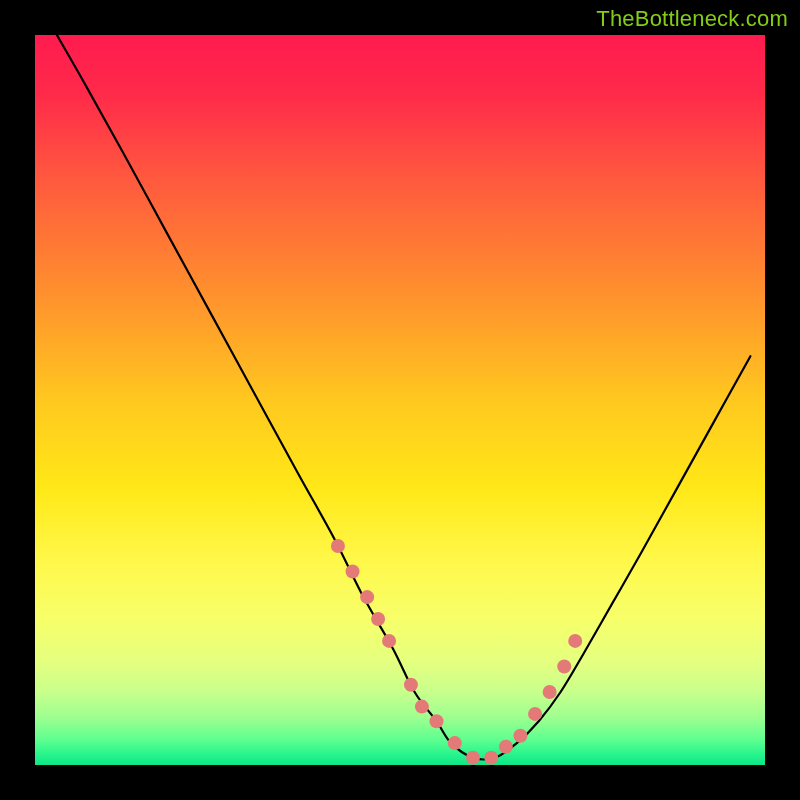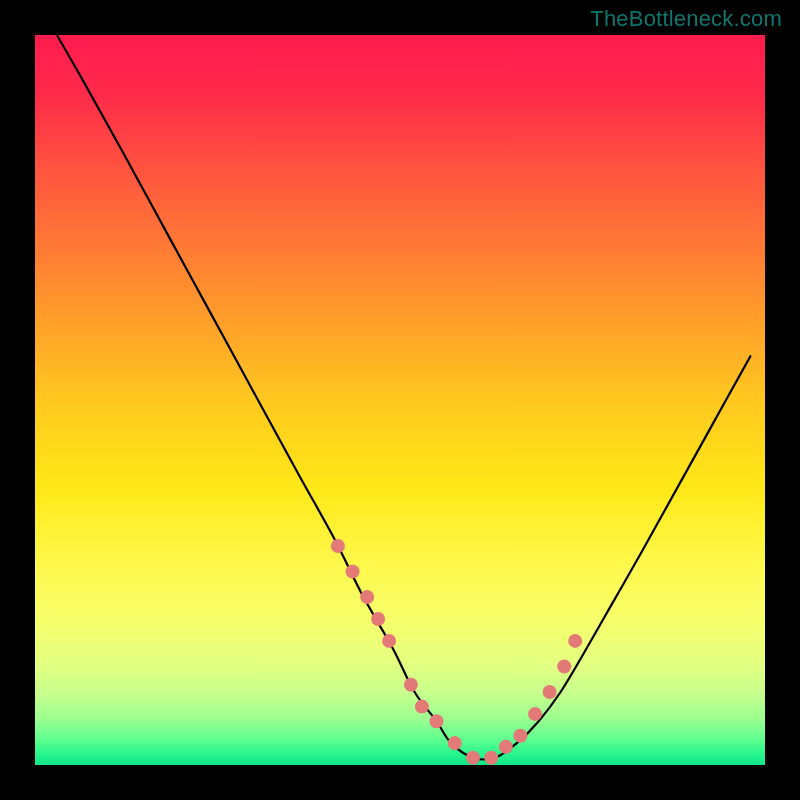--- a/index.html
+++ b/index.html
@@ -13,22 +13,22 @@
   }
   .frame {
     position: relative;
     width: 800px;
     height: 800px;
     background: #000;
   }
   .watermark {
     position: absolute;
     top: 6px;
-    right: 18px;
-    color: #0f766e;
+    right: 12px;
+    color: #84cc16;
     font-size: 22px;
     font-weight: 500;
     letter-spacing: 0.2px;
     z-index: 50;
   }
   .plot-area {
     position: absolute;
     left: 35px;
     top: 35px;
     width: 730px;

